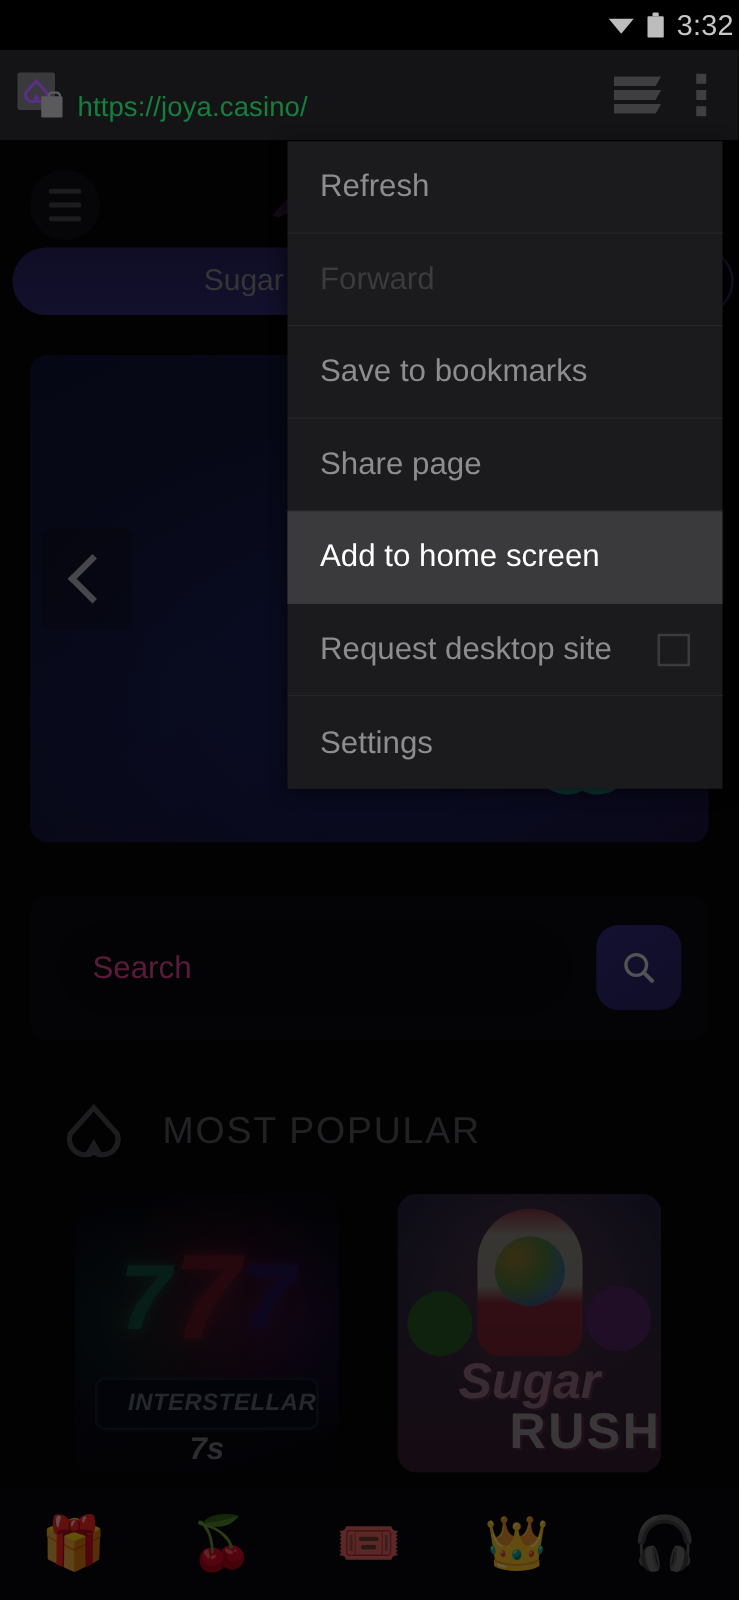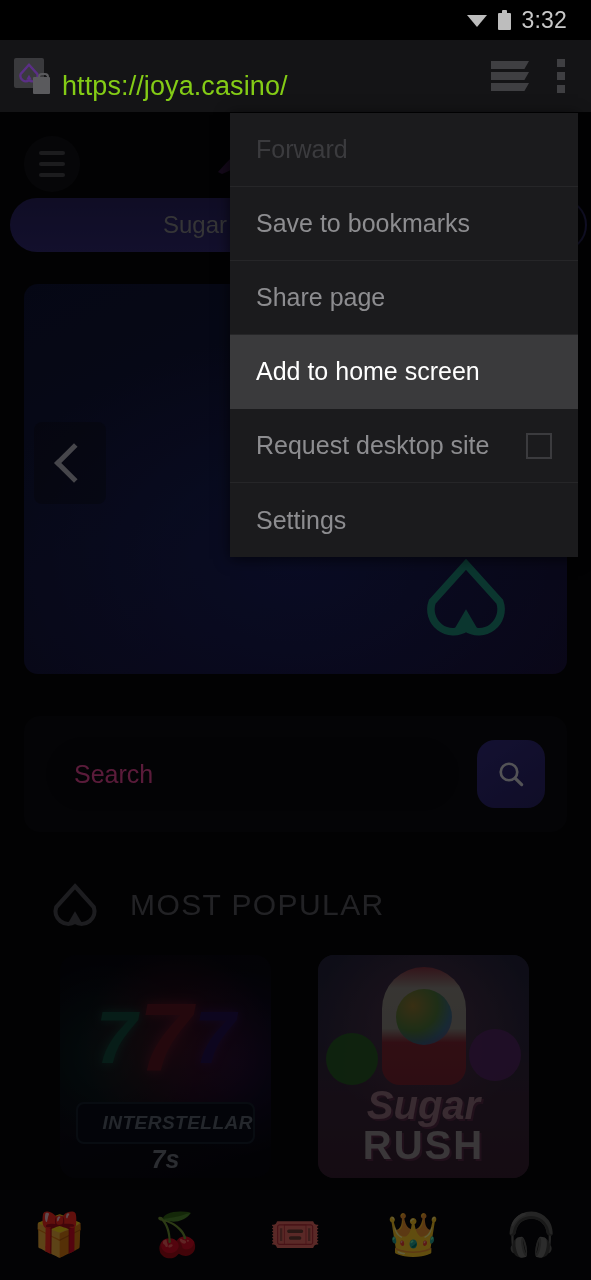--- a/index.html
+++ b/index.html
@@ -8,41 +8,41 @@
     background:#000;
     font-family:"Liberation Sans", sans-serif;
     overflow:hidden;
   }
   #screen { position:relative; width:591px; height:1280px; background:#07070a; overflow:hidden; }
 
   
   .statusbar {
     position:absolute; top:0; left:0; width:591px; height:40px;
     background:#000; display:flex; align-items:center;
-    justify-content:flex-end; padding-right:24px; gap:10px;
+    justify-content:flex-end; padding-right:4px; gap:10px;
   }
   .sb-wifi { width:22px; height:16px; position:relative; }
   .sb-wifi svg { display:block; }
   .sb-batt { width:13px; height:20px; position:relative; }
   .sb-batt .body { position:absolute; left:0; top:3px; width:13px; height:17px; background:#bdbdbd; border-radius:1px; }
   .sb-batt .nub { position:absolute; left:4px; top:0; width:5px; height:3px; background:#bdbdbd; border-radius:1px 1px 0 0; }
   .sb-time { color:#c8c8c8; font-size:23px; letter-spacing:.2px; }
 
   
   .urlbar {
     position:absolute; top:40px; left:0; width:591px; height:72px;
     background:#141416; display:flex; align-items:center; padding:0 14px;
   }
   .favicon { position:relative; width:36px; height:36px; flex:0 0 36px; margin-right:12px; }
   .favicon .tile { position:absolute; left:0; top:0; width:30px; height:30px; background:#3a3a3d; border-radius:2px;
      display:flex; align-items:center; justify-content:center; }
   .favicon .lock { position:absolute; right:0; bottom:0; width:17px; height:17px; background:#5a5a5d; border-radius:1px; }
   .favicon .lock:before { content:""; position:absolute; left:5px; top:-4px; width:7px; height:7px;
      border:2px solid #5a5a5d; border-bottom:none; border-radius:4px 4px 0 0; }
-  .url-text { color:#84cc16; font-size:27px; letter-spacing:.1px; flex:1; white-space:nowrap; overflow:hidden;margin-top:20px; }
+  .url-text { color:#15803d; font-size:22px; letter-spacing:.1px; flex:1; white-space:nowrap; overflow:hidden;margin-top:20px; }
   .tabs-icon { width:40px; height:34px; margin-right:26px; position:relative; flex:0 0 40px; }
   .tabs-icon i { position:absolute; left:0; display:block; height:8px; background:#3f3f42; }
   .tabs-icon i:nth-child(1){ top:2px; width:38px; clip-path:polygon(0 0,100% 0,88% 100%,0 100%); }
   .tabs-icon i:nth-child(2){ top:13px; width:38px; clip-path:polygon(0 0,100% 0,88% 100%,0 100%); }
   .tabs-icon i:nth-child(3){ top:24px; width:38px; clip-path:polygon(0 0,100% 0,88% 100%,0 100%); }
   .kebab { width:8px; height:34px; position:relative; flex:0 0 8px; margin-right:12px; }
   .kebab i { position:absolute; left:0; width:8px; height:8px; background:#3f3f42; }
   .kebab i:nth-child(1){ top:0; }
   .kebab i:nth-child(2){ top:13px; }
   .kebab i:nth-child(3){ top:26px; }
@@ -115,21 +115,21 @@
      font-size:25px; font-weight:bold; font-style:italic; }
   .tile .rocket { position:absolute; left:50%; top:12px; transform:translateX(-50%); width:84px; height:118px;
      background:linear-gradient(180deg,#d8566f 0%,#e9e2d8 18%,#e6ddd2 52%,#cf3f56 64%,#c43950 100%);
      border-radius:42px 42px 18px 18px; }
   .tile .rocket:after { content:""; position:absolute; left:14px; top:22px; width:56px; height:56px; border-radius:28px;
      background:radial-gradient(circle at 30% 30%, #f2c23d, #6fbf4c 45%, #4fa8e0 70%, #c469d8); opacity:.85; }
   .tile .bear-l { position:absolute; left:8px; top:78px; width:52px; height:52px; border-radius:50%; background:#3e9a3a; opacity:.9; }
   .tile .bear-r { position:absolute; right:8px; top:74px; width:52px; height:52px; border-radius:50%; background:#8c3fa8; opacity:.9; }
   .tile .sugar { position:absolute; left:0; right:0; top:128px; text-align:center; color:#f0b8cf; font-size:40px;
      font-weight:bold; font-style:italic; text-shadow:2px 2px 0 #8e4775; }
-  .tile .rush { position:absolute; left:0; right:0; top:168px; text-align:center; color:#f6e9f2; font-size:40px;
+  .tile .rush { position:absolute; left:0; right:0; top:168px; text-align:right; color:#f6e9f2; font-size:40px;
      font-weight:bold; letter-spacing:2px; text-shadow:2px 2px 0 #8e4775; }
   .tile .dim { position:absolute; inset:0; background:rgba(0,0,0,.38); }
 
   .bottomnav { position:absolute; left:0; bottom:0; width:591px; height:90px;
      background:#0a0a0e; display:flex; align-items:center; }
   .bn-item { flex:1; display:flex; align-items:center; justify-content:center; font-size:42px; line-height:1; }
 
   
   .scrim { position:absolute; top:112px; left:0; width:591px; height:1168px; background:rgba(0,0,0,.62); }
 
@@ -282,20 +282,21 @@
       <div class="bn-item">🍒</div>
       <div class="bn-item">🎟️</div>
       <div class="bn-item">👑</div>
       <div class="bn-item">🎧</div>
     </div>
   </div>
 
   <div class="scrim"></div>
 
   <div class="menu">
+    <div class="menu-item">Refresh</div>
     <div class="menu-item disabled">Forward</div>
     <div class="menu-item">Save to bookmarks</div>
     <div class="menu-item">Share page</div>
     <div class="menu-item highlight">Add to home screen</div>
     <div class="menu-item">
       <span>Request desktop site</span>
       <span class="mi-check"></span>
     </div>
     <div class="menu-item">Settings</div>
   </div>

